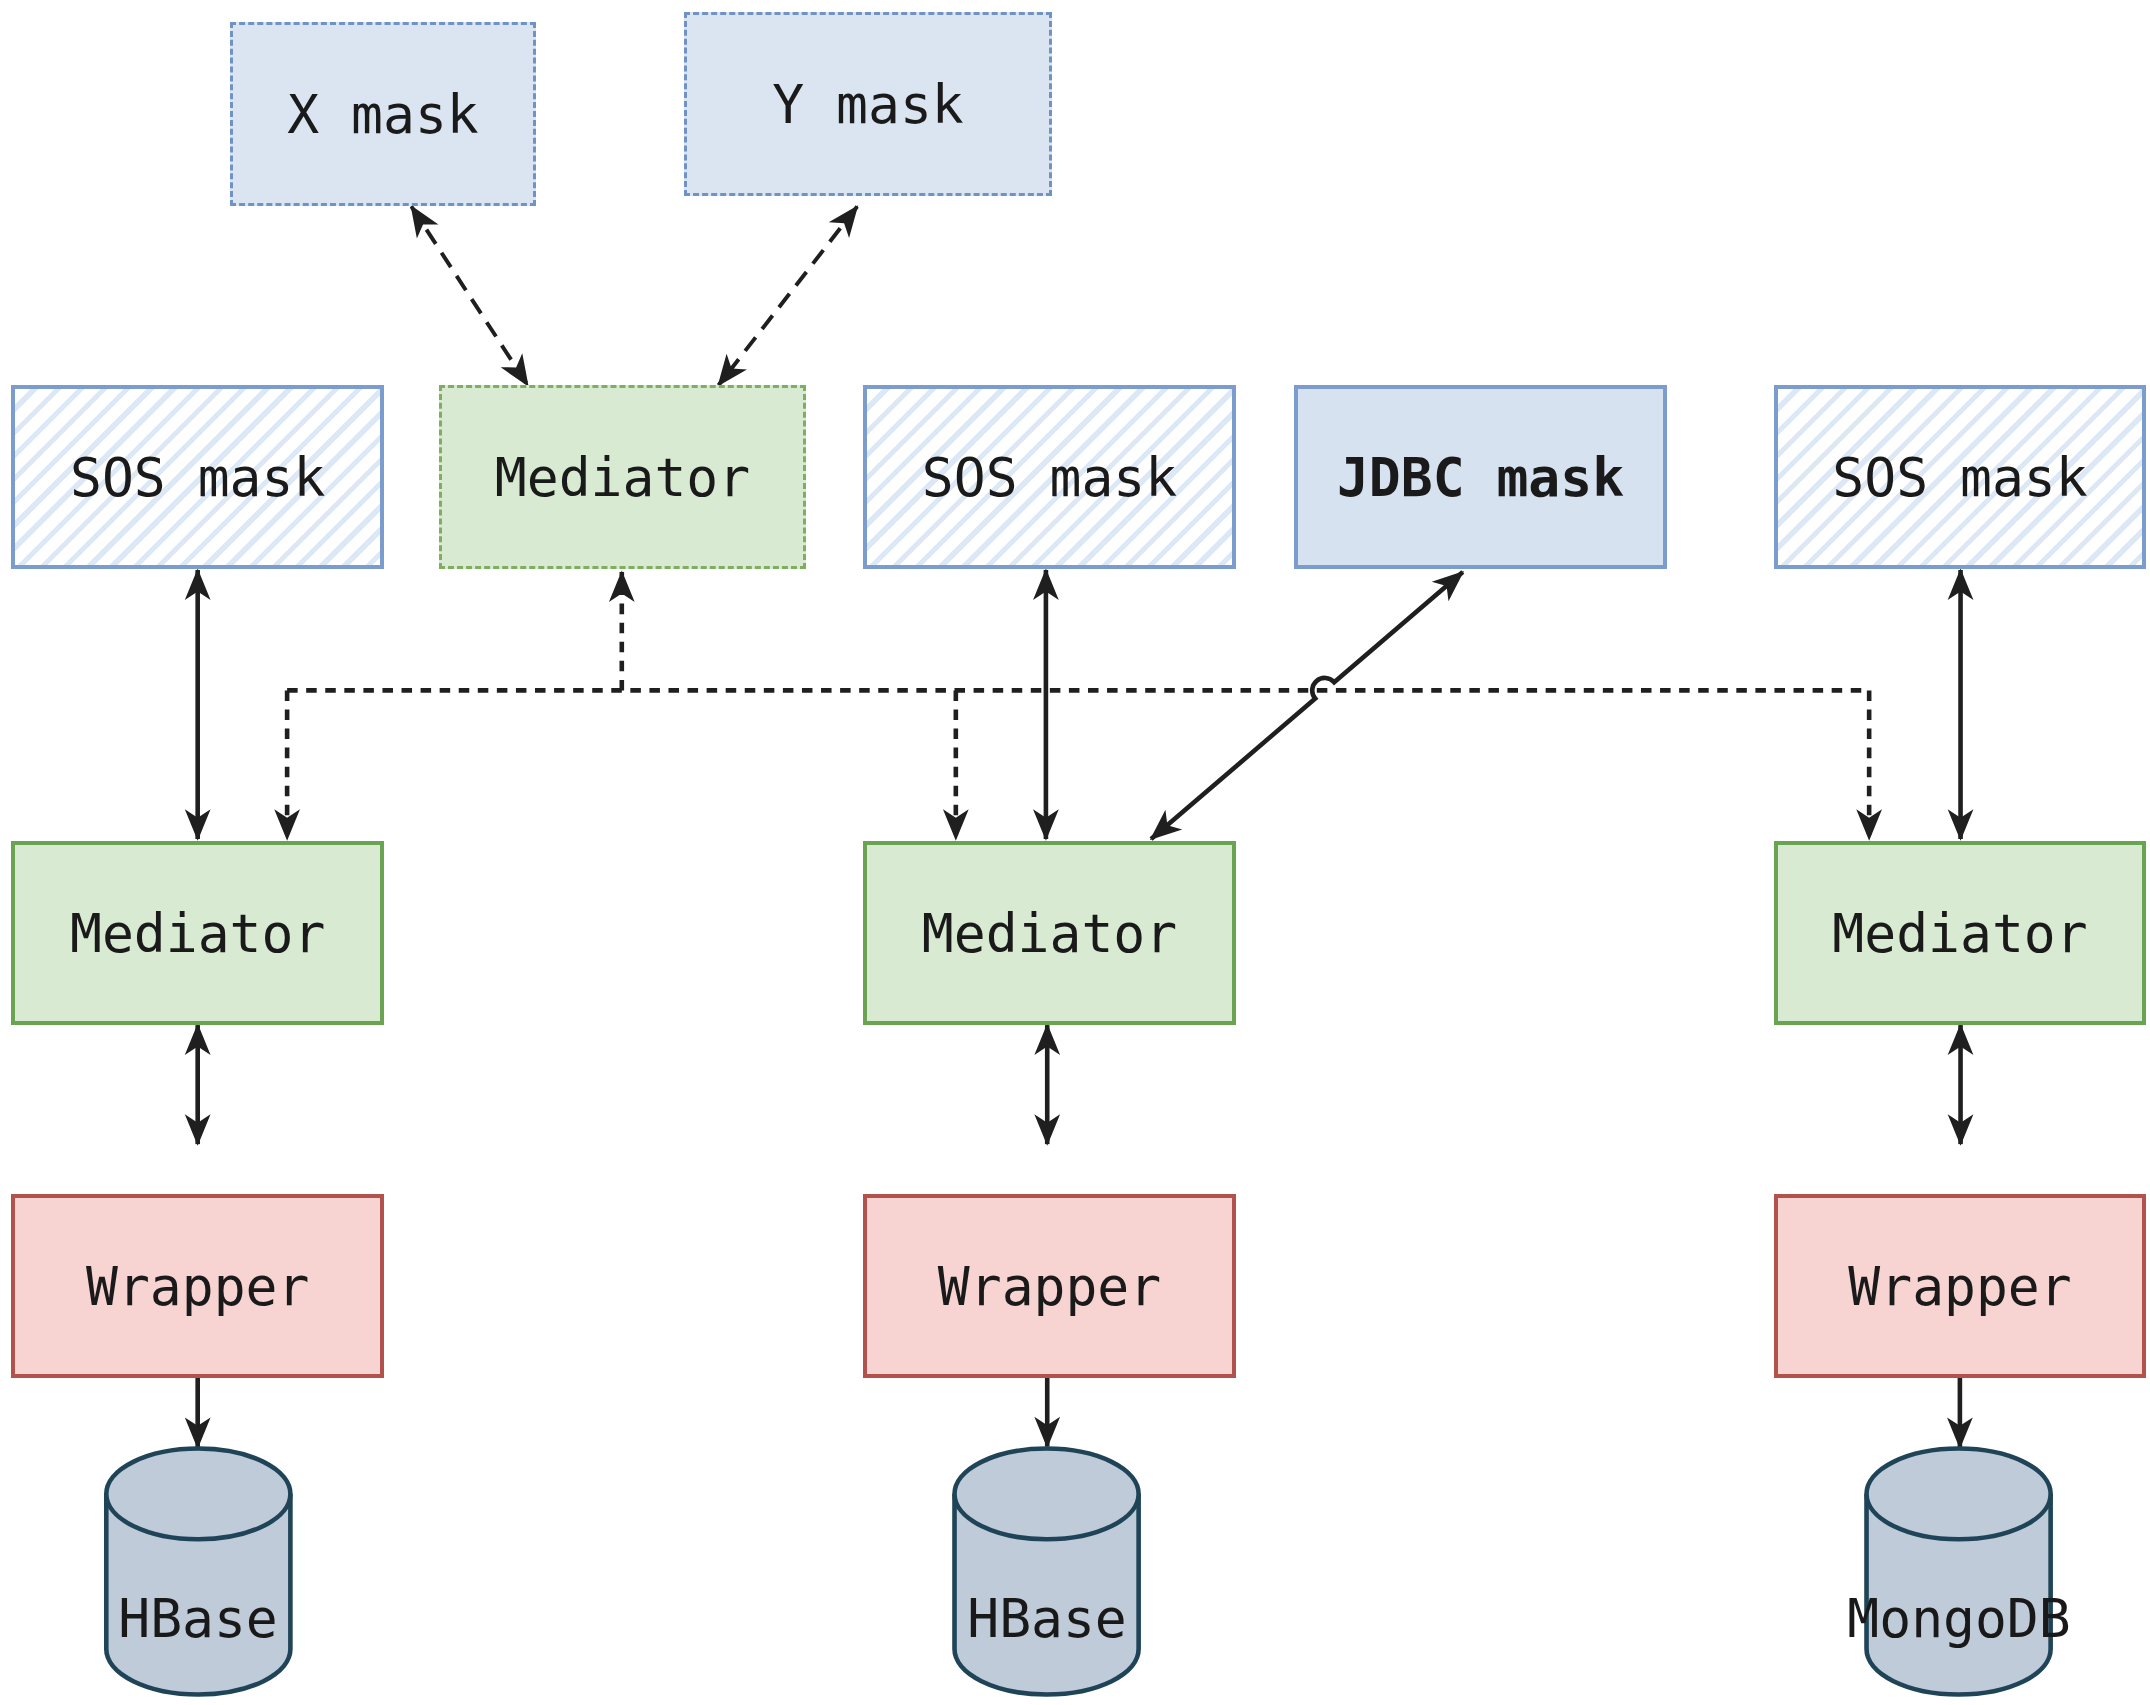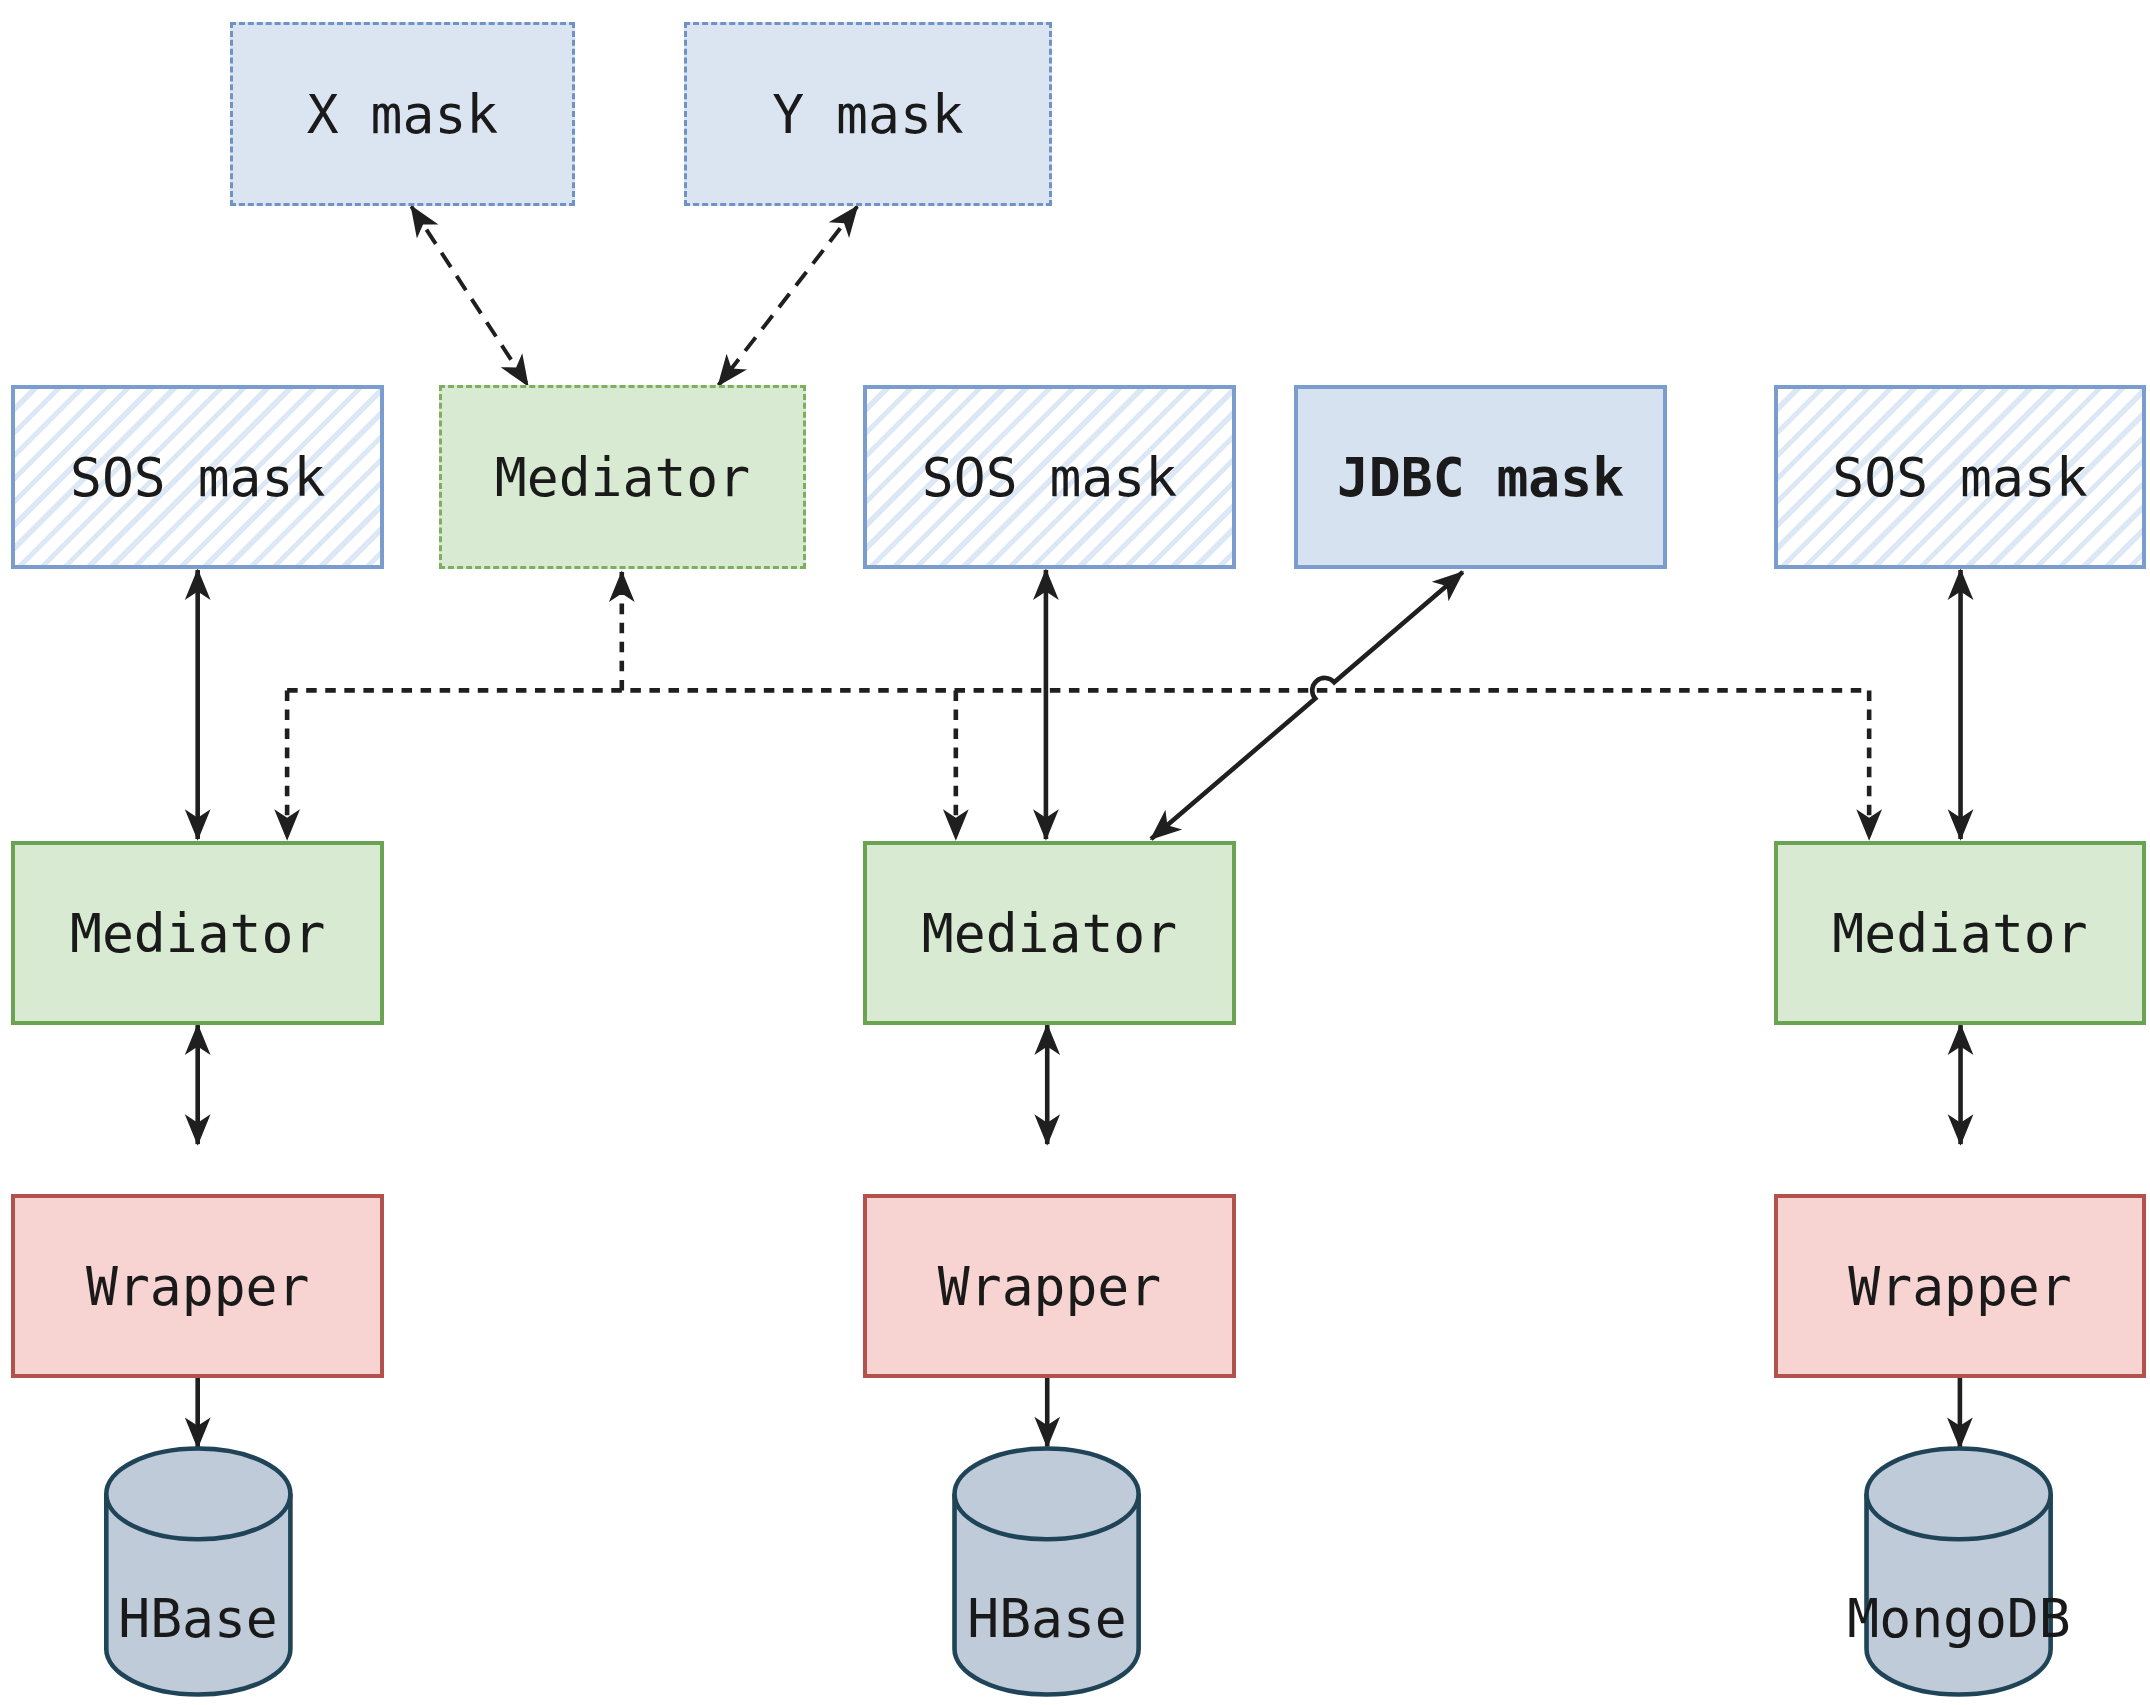--- a/index.html
+++ b/index.html
@@ -101,24 +101,24 @@
     <g>
       <path d="M1451,2272 L1451,2508 A140,69 0 0 0 1731,2508 L1731,2272" fill="#bfcbd9" stroke="#1f4458" stroke-width="7"></path>
       <ellipse cx="1591" cy="2272" rx="140" ry="69" fill="#bfcbd9" stroke="#1f4458" stroke-width="7"></ellipse>
     </g>
     <g>
       <path d="M2838,2272 L2838,2508 A140,69 0 0 0 3118,2508 L3118,2272" fill="#bfcbd9" stroke="#1f4458" stroke-width="7"></path>
       <ellipse cx="2978" cy="2272" rx="140" ry="69" fill="#bfcbd9" stroke="#1f4458" stroke-width="7"></ellipse>
     </g>
   </svg>
 
-  <div class="box mask-dashed" style="left:230px;top:22px;width:345px;align-items:center;">
+  <div class="box mask-dashed" style="left:230px;top:22px;width:306px;align-items:center;">
     <span class="lbl">X mask</span>
   </div>
-  <div class="box mask-dashed" style="left:684px;top:22px;width:368px;">
+  <div class="box mask-dashed" style="left:684px;top:12px;width:368px;">
     <span class="lbl">Y mask</span>
   </div>
 
   <div class="box sos" style="left:11.2px;top:385px;width:373px;">
     <span class="lbl">SOS mask</span>
   </div>
   <div class="box mediator-dashed" style="left:439px;top:385px;width:367px;">
     <span class="lbl">Mediator</span>
   </div>
   <div class="box sos" style="left:863px;top:385px;width:373px;">

